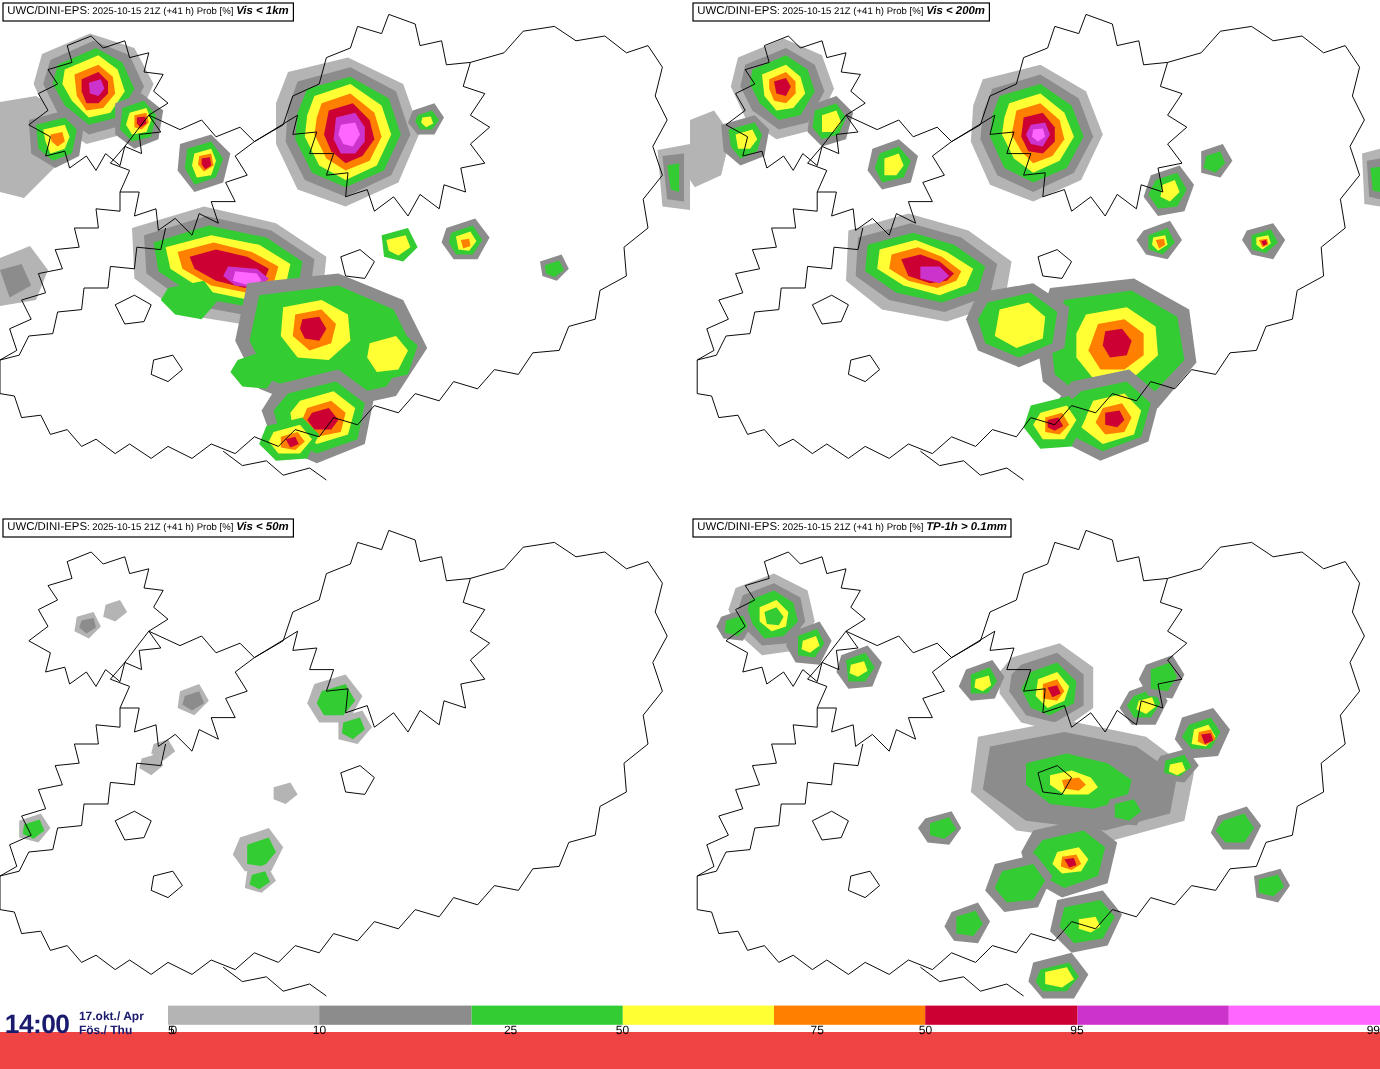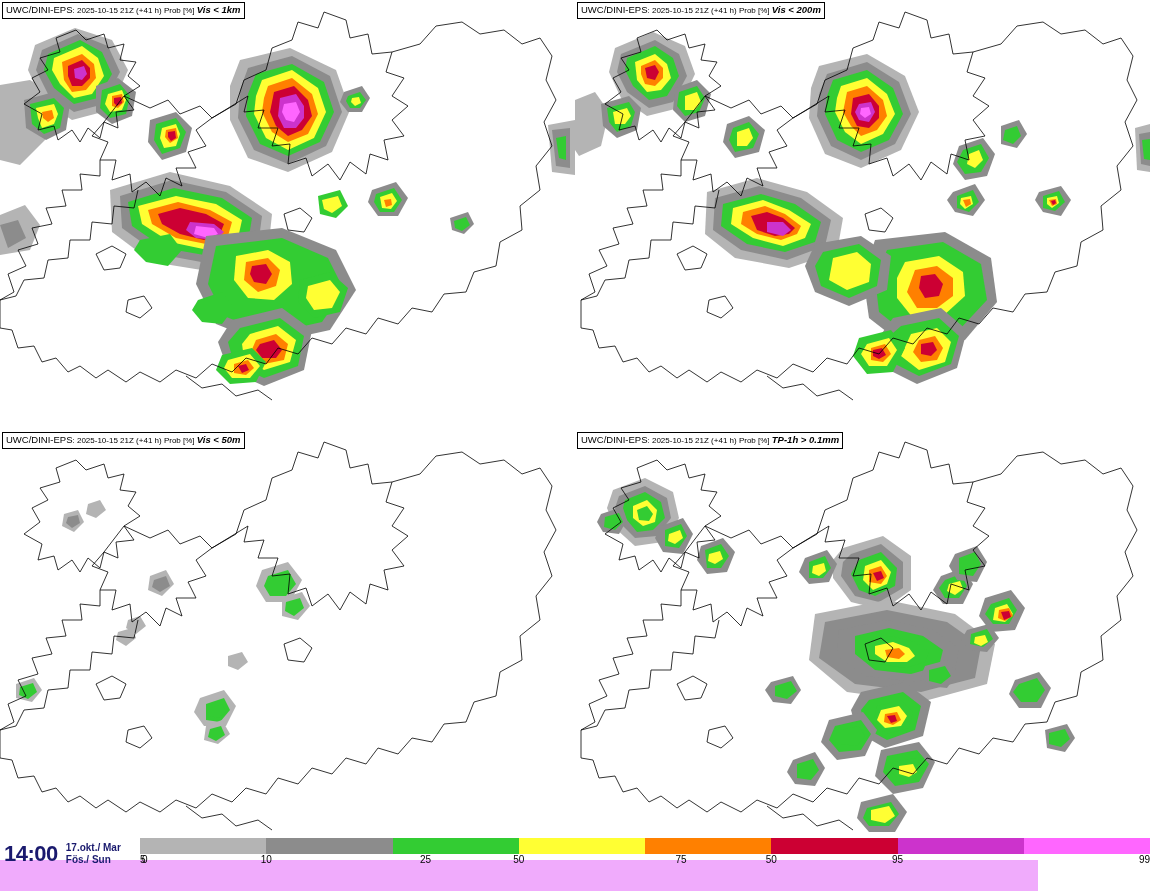--- a/index.html
+++ b/index.html
@@ -57,23 +57,23 @@
     width: 575px;
     height: 430px;
   }
   .map-svg { display: block; width: 575px; height: 430px; }
 
   
   .footer {
     position: absolute;
     left: 0;
     top: 860px;
-    width: 1038px;
+    width: 1150px;
     height: 31px;
-    background: #f0abfc;
+    background: #ef4444;
   }
   .time-block {
     position: absolute;
     left: 0;
     top: -27px;
     width: 140px;
     height: 42px;
     display: flex;
     align-items: center;
   }
@@ -468,22 +468,22 @@
         </g>
       </svg>
     </div>
   </div>
 </div>
 
 <div class="footer">
   <div class="time-block">
     <div class="big-time">14:00</div>
     <div class="date-block">
-      <div>17.okt./ Mar</div>
-      <div>Fös./ Sun</div>
+      <div>17.okt./ Apr</div>
+      <div>Fös./ Thu</div>
     </div>
   </div>
   <div class="cbar-wrap">
     <div class="cbar" id="cbar">
         <div class="cbar-seg" style="background: rgb(180, 180, 180);"></div>
         <div class="cbar-seg" style="background: rgb(140, 140, 140);"></div>
         <div class="cbar-seg" style="background: rgb(51, 204, 51);"></div>
         <div class="cbar-seg" style="background: rgb(255, 255, 51);"></div>
         <div class="cbar-seg" style="background: rgb(255, 128, 0);"></div>
         <div class="cbar-seg" style="background: rgb(204, 0, 51);"></div>

